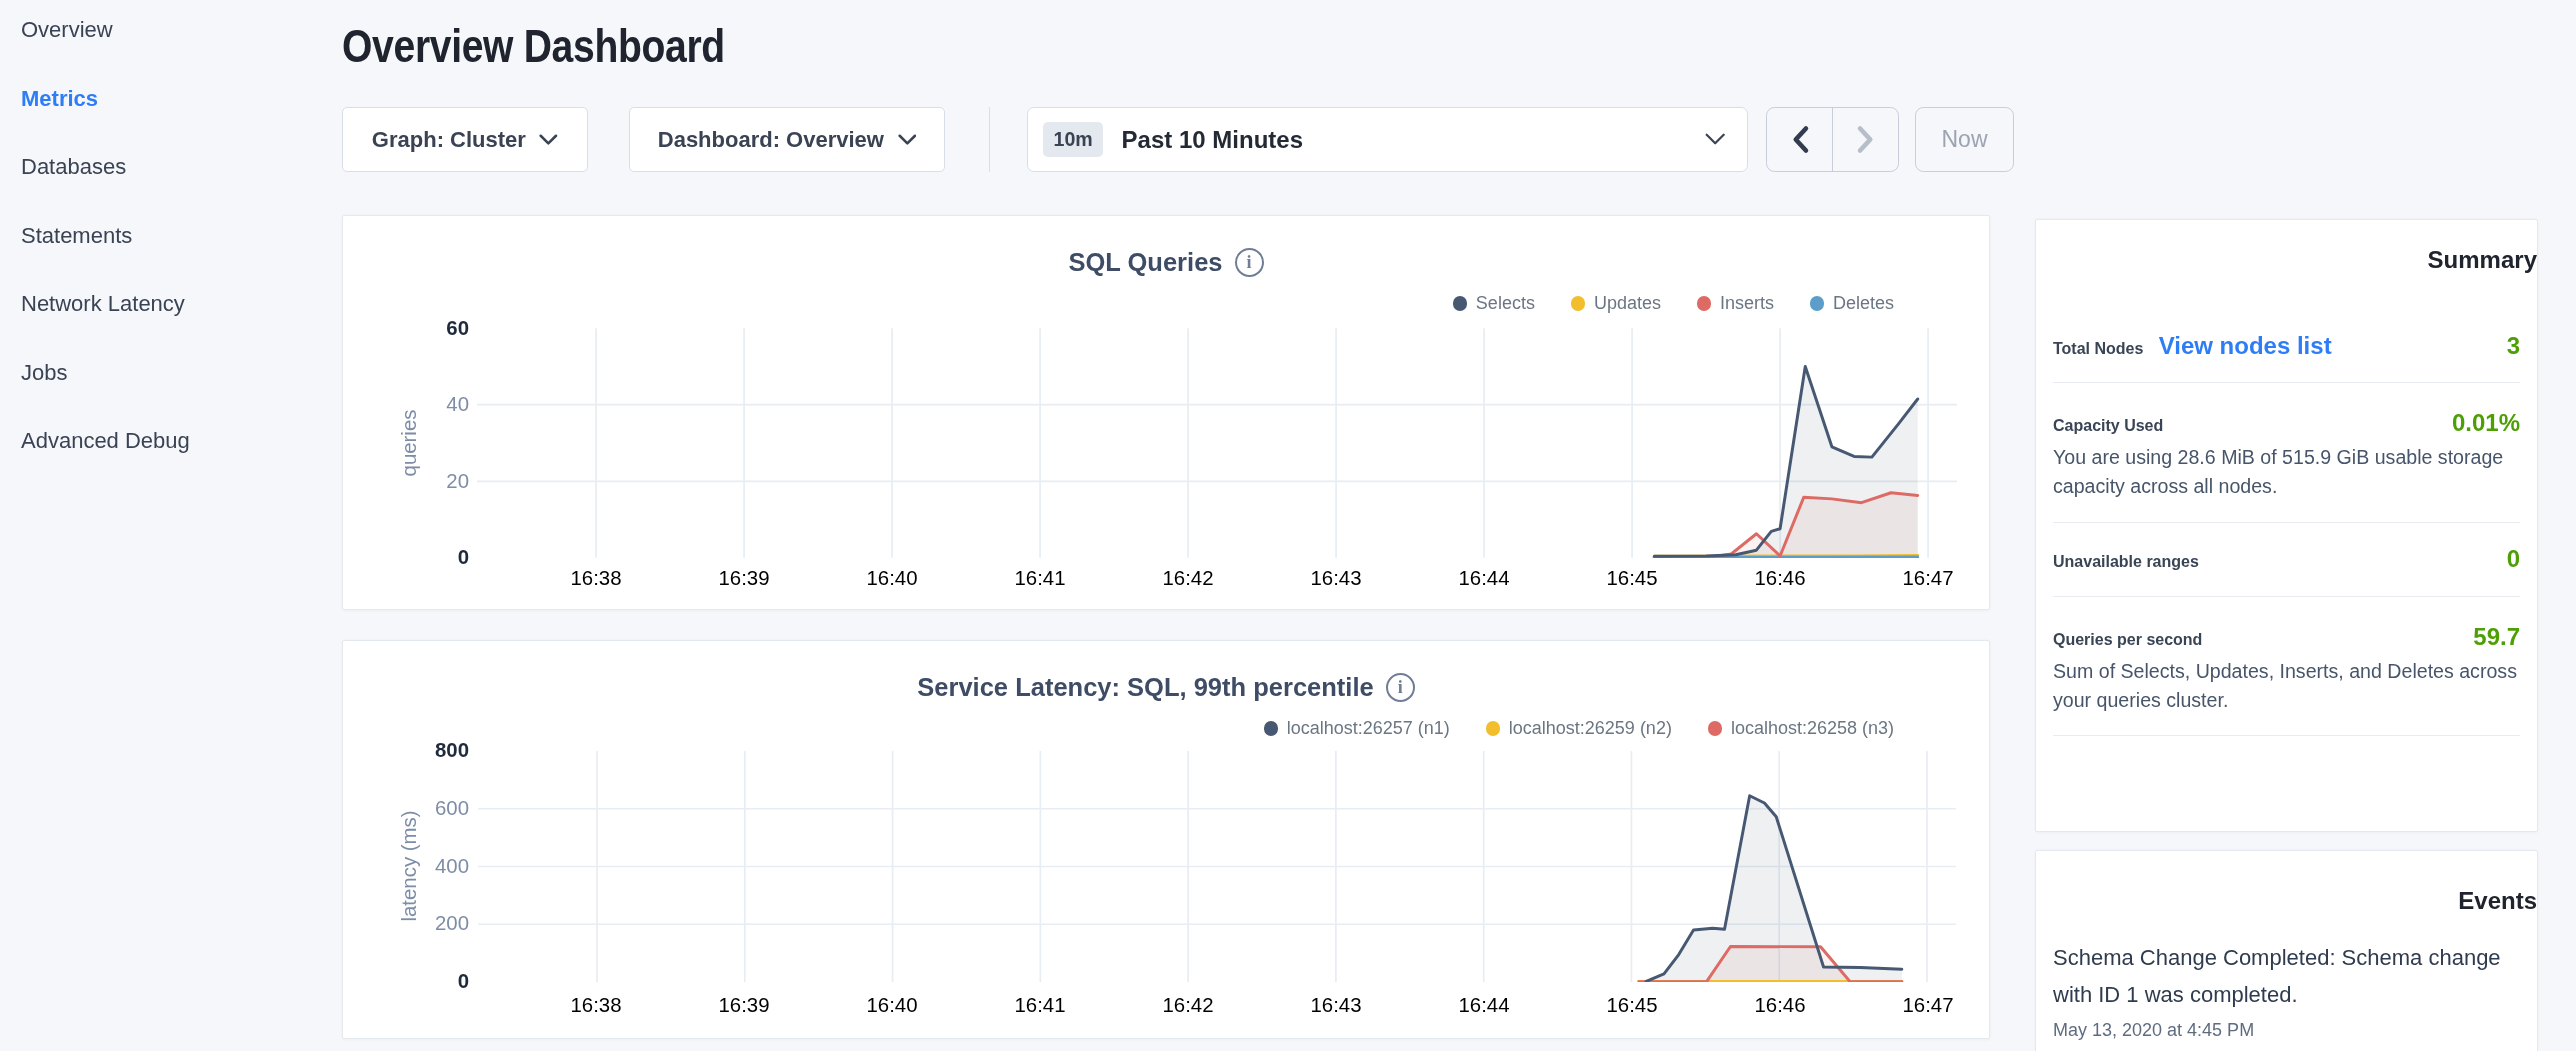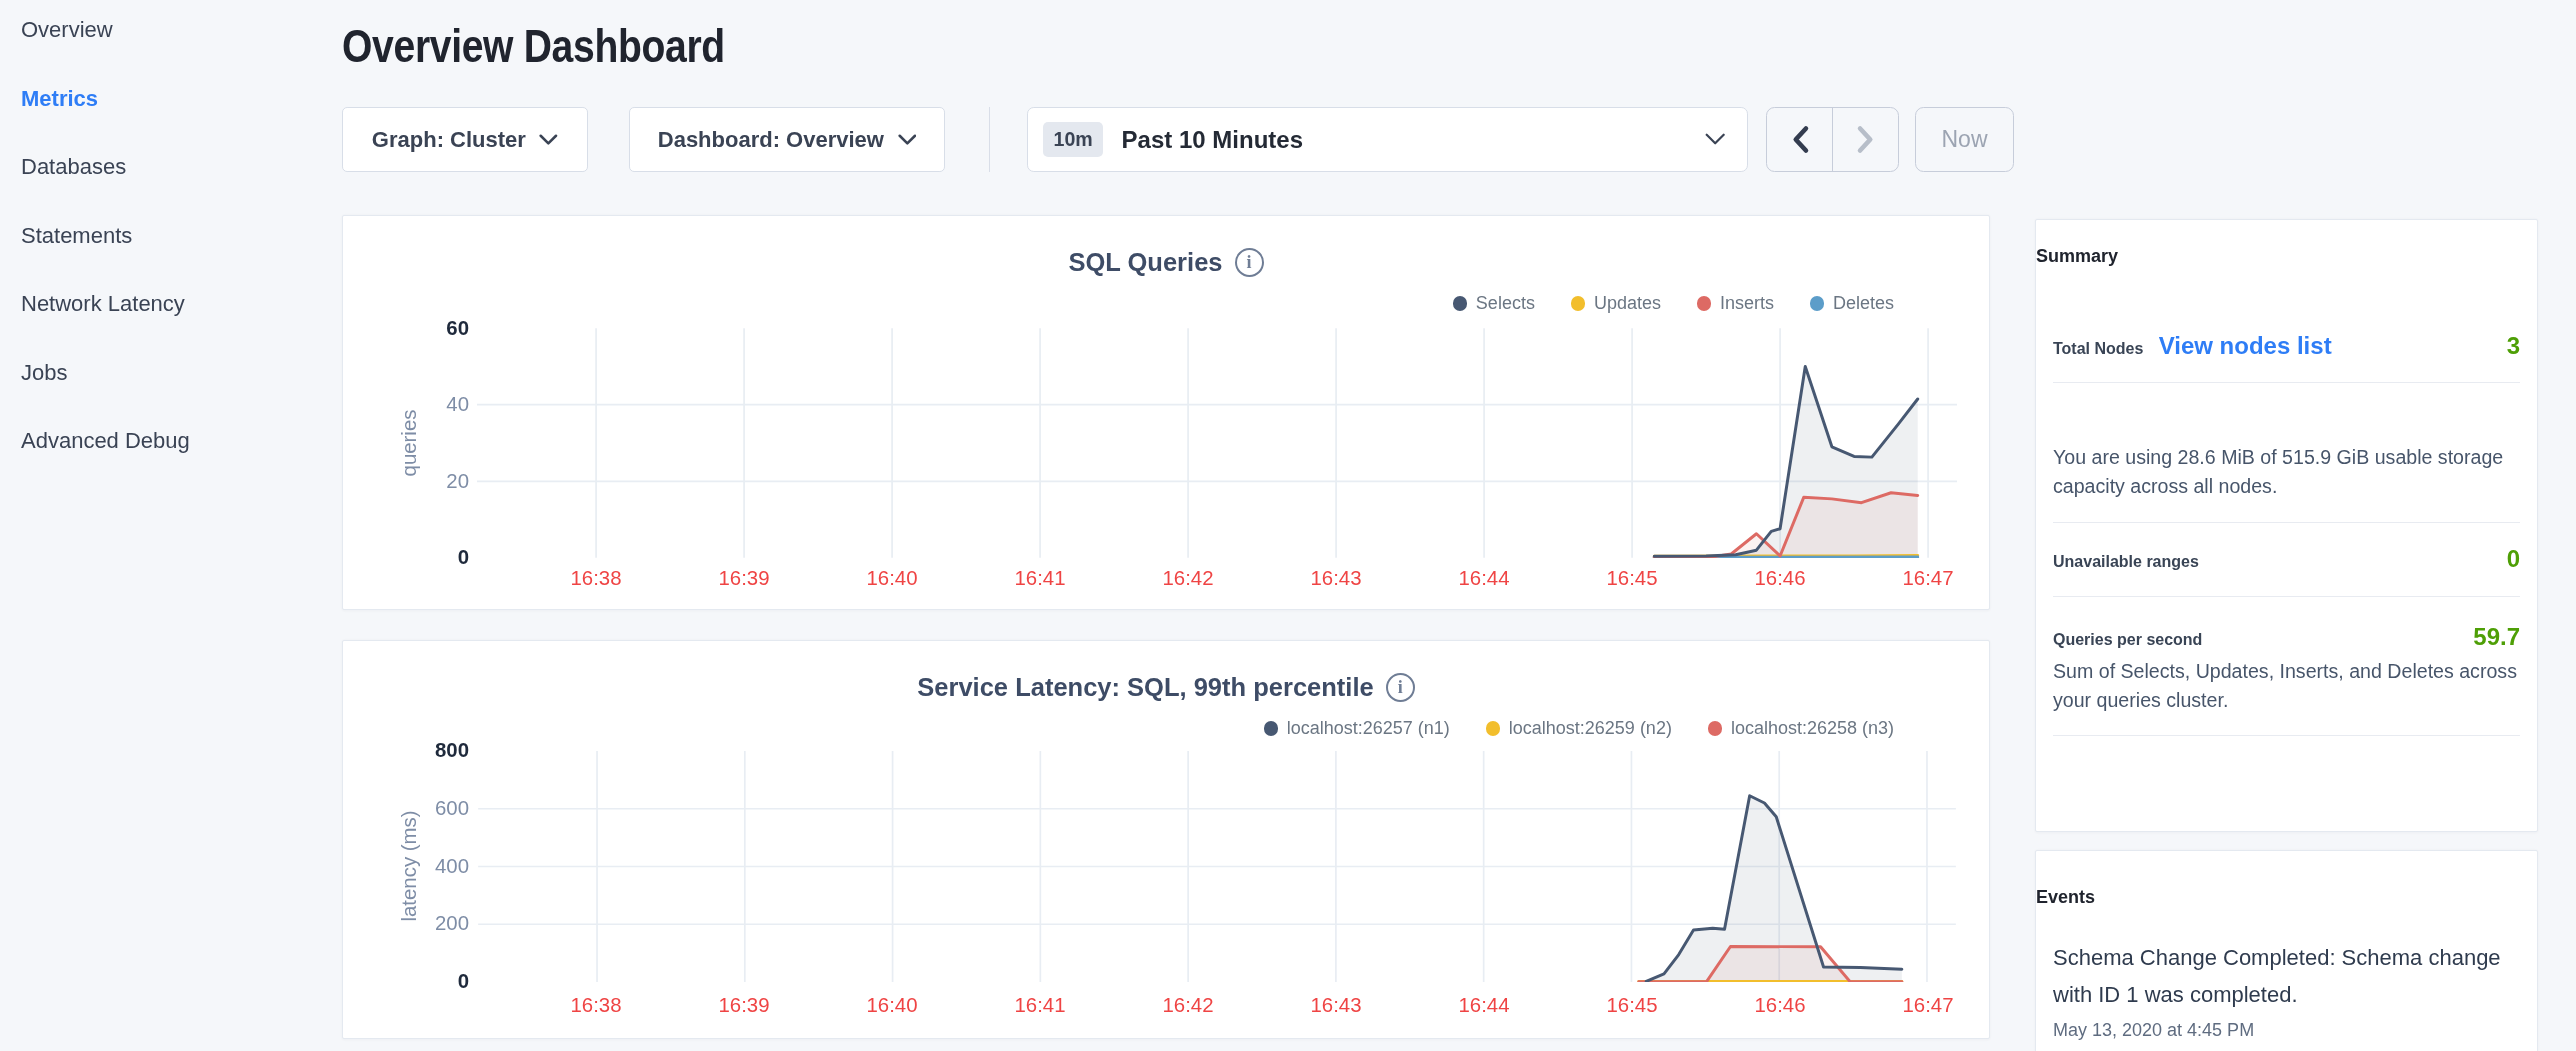--- a/index.html
+++ b/index.html
@@ -55,26 +55,26 @@
     display:flex;align-items:center;justify-content:center;
     font-family:"Liberation Serif","DejaVu Serif",serif;font-size:18px;font-weight:700;color:#6F7D95;cursor:pointer;
   }
   .legend{position:absolute;top:77px;right:95px;display:flex;gap:36px;margin:0;padding:0;list-style:none;}
   .legend li{display:flex;align-items:center;gap:8.5px;}
   .legend .dot{width:14.5px;height:14.5px;border-radius:50%;}
   .legend .ltext{font-size:18px;color:#6B7683;}
   .plot{position:absolute;}
   .ylabel{position:absolute;width:128px;text-align:right;font-size:20.4px;color:#7E8DA6;line-height:25.5px;}
   .ylabel.strong{color:#1F2A3C;font-weight:700;}
-  .xlabel{position:absolute;width:102px;text-align:center;font-size:20.4px;color:#ef4444;}
+  .xlabel{position:absolute;width:102px;text-align:center;font-size:20.4px;color:#000000;}
   .unit-label{position:absolute;font-size:20.4px;color:#7E8DA6;transform:translate(-50%,-50%) rotate(-90deg);white-space:nowrap;}
   
   .summary-card{left:2035px;top:219px;width:503px;height:613px;}
   .events-card{left:2035px;top:850px;width:503px;height:281px;}
-  .panel-title{position:absolute;left:0;right:0;text-align:left;font-size:18px;font-weight:700;color:#20242E;}
+  .panel-title{position:absolute;left:0;right:0;text-align:right;font-size:24px;font-weight:700;color:#20242E;}
   .srow{position:absolute;left:17px;right:17px;display:flex;align-items:baseline;}
   .srow .slabel{font-size:16px;font-weight:700;color:#394455;}
   .srow .slink{font-size:24px;font-weight:700;color:#2E7DF6;margin-left:15.3px;cursor:pointer;}
   .srow .svalue{margin-left:auto;font-size:24px;font-weight:700;color:#4E9F06;}
   .sdesc{position:absolute;left:17px;right:17px;font-size:19.6px;line-height:29px;color:#47556A;}
   .sdivider{position:absolute;left:17px;right:17px;height:0.9px;background:#E8EBF1;}
   .event-body{position:absolute;left:17px;right:17px;top:88px;}
   .event-text{font-size:22px;line-height:37px;color:#2F3B4E;}
   .event-time{margin-top:6.8px;font-size:18px;color:#5F6C80;}
 </style>
@@ -249,20 +249,24 @@
 <div class="card summary-card">
   <div class="panel-title" style="top:25.5px;">Summary</div>
 
   <div class="srow" style="top:112px;">
     <span class="slabel">Total Nodes</span>
     <span class="slink">View nodes list</span>
     <span class="svalue">3</span>
   </div>
   <div class="sdivider" style="top:162px;"></div>
 
+  <div class="srow" style="top:189px;">
+    <span class="slabel">Capacity Used</span>
+    <span class="svalue">0.01%</span>
+  </div>
   <div class="sdesc" style="top:223px;">You are using 28.6 MiB of 515.9 GiB usable storage capacity across all nodes.</div>
   <div class="sdivider" style="top:302px;"></div>
 
   <div class="srow" style="top:325px;">
     <span class="slabel">Unavailable ranges</span>
     <span class="svalue">0</span>
   </div>
   <div class="sdivider" style="top:376px;"></div>
 
   <div class="srow" style="top:403px;">

